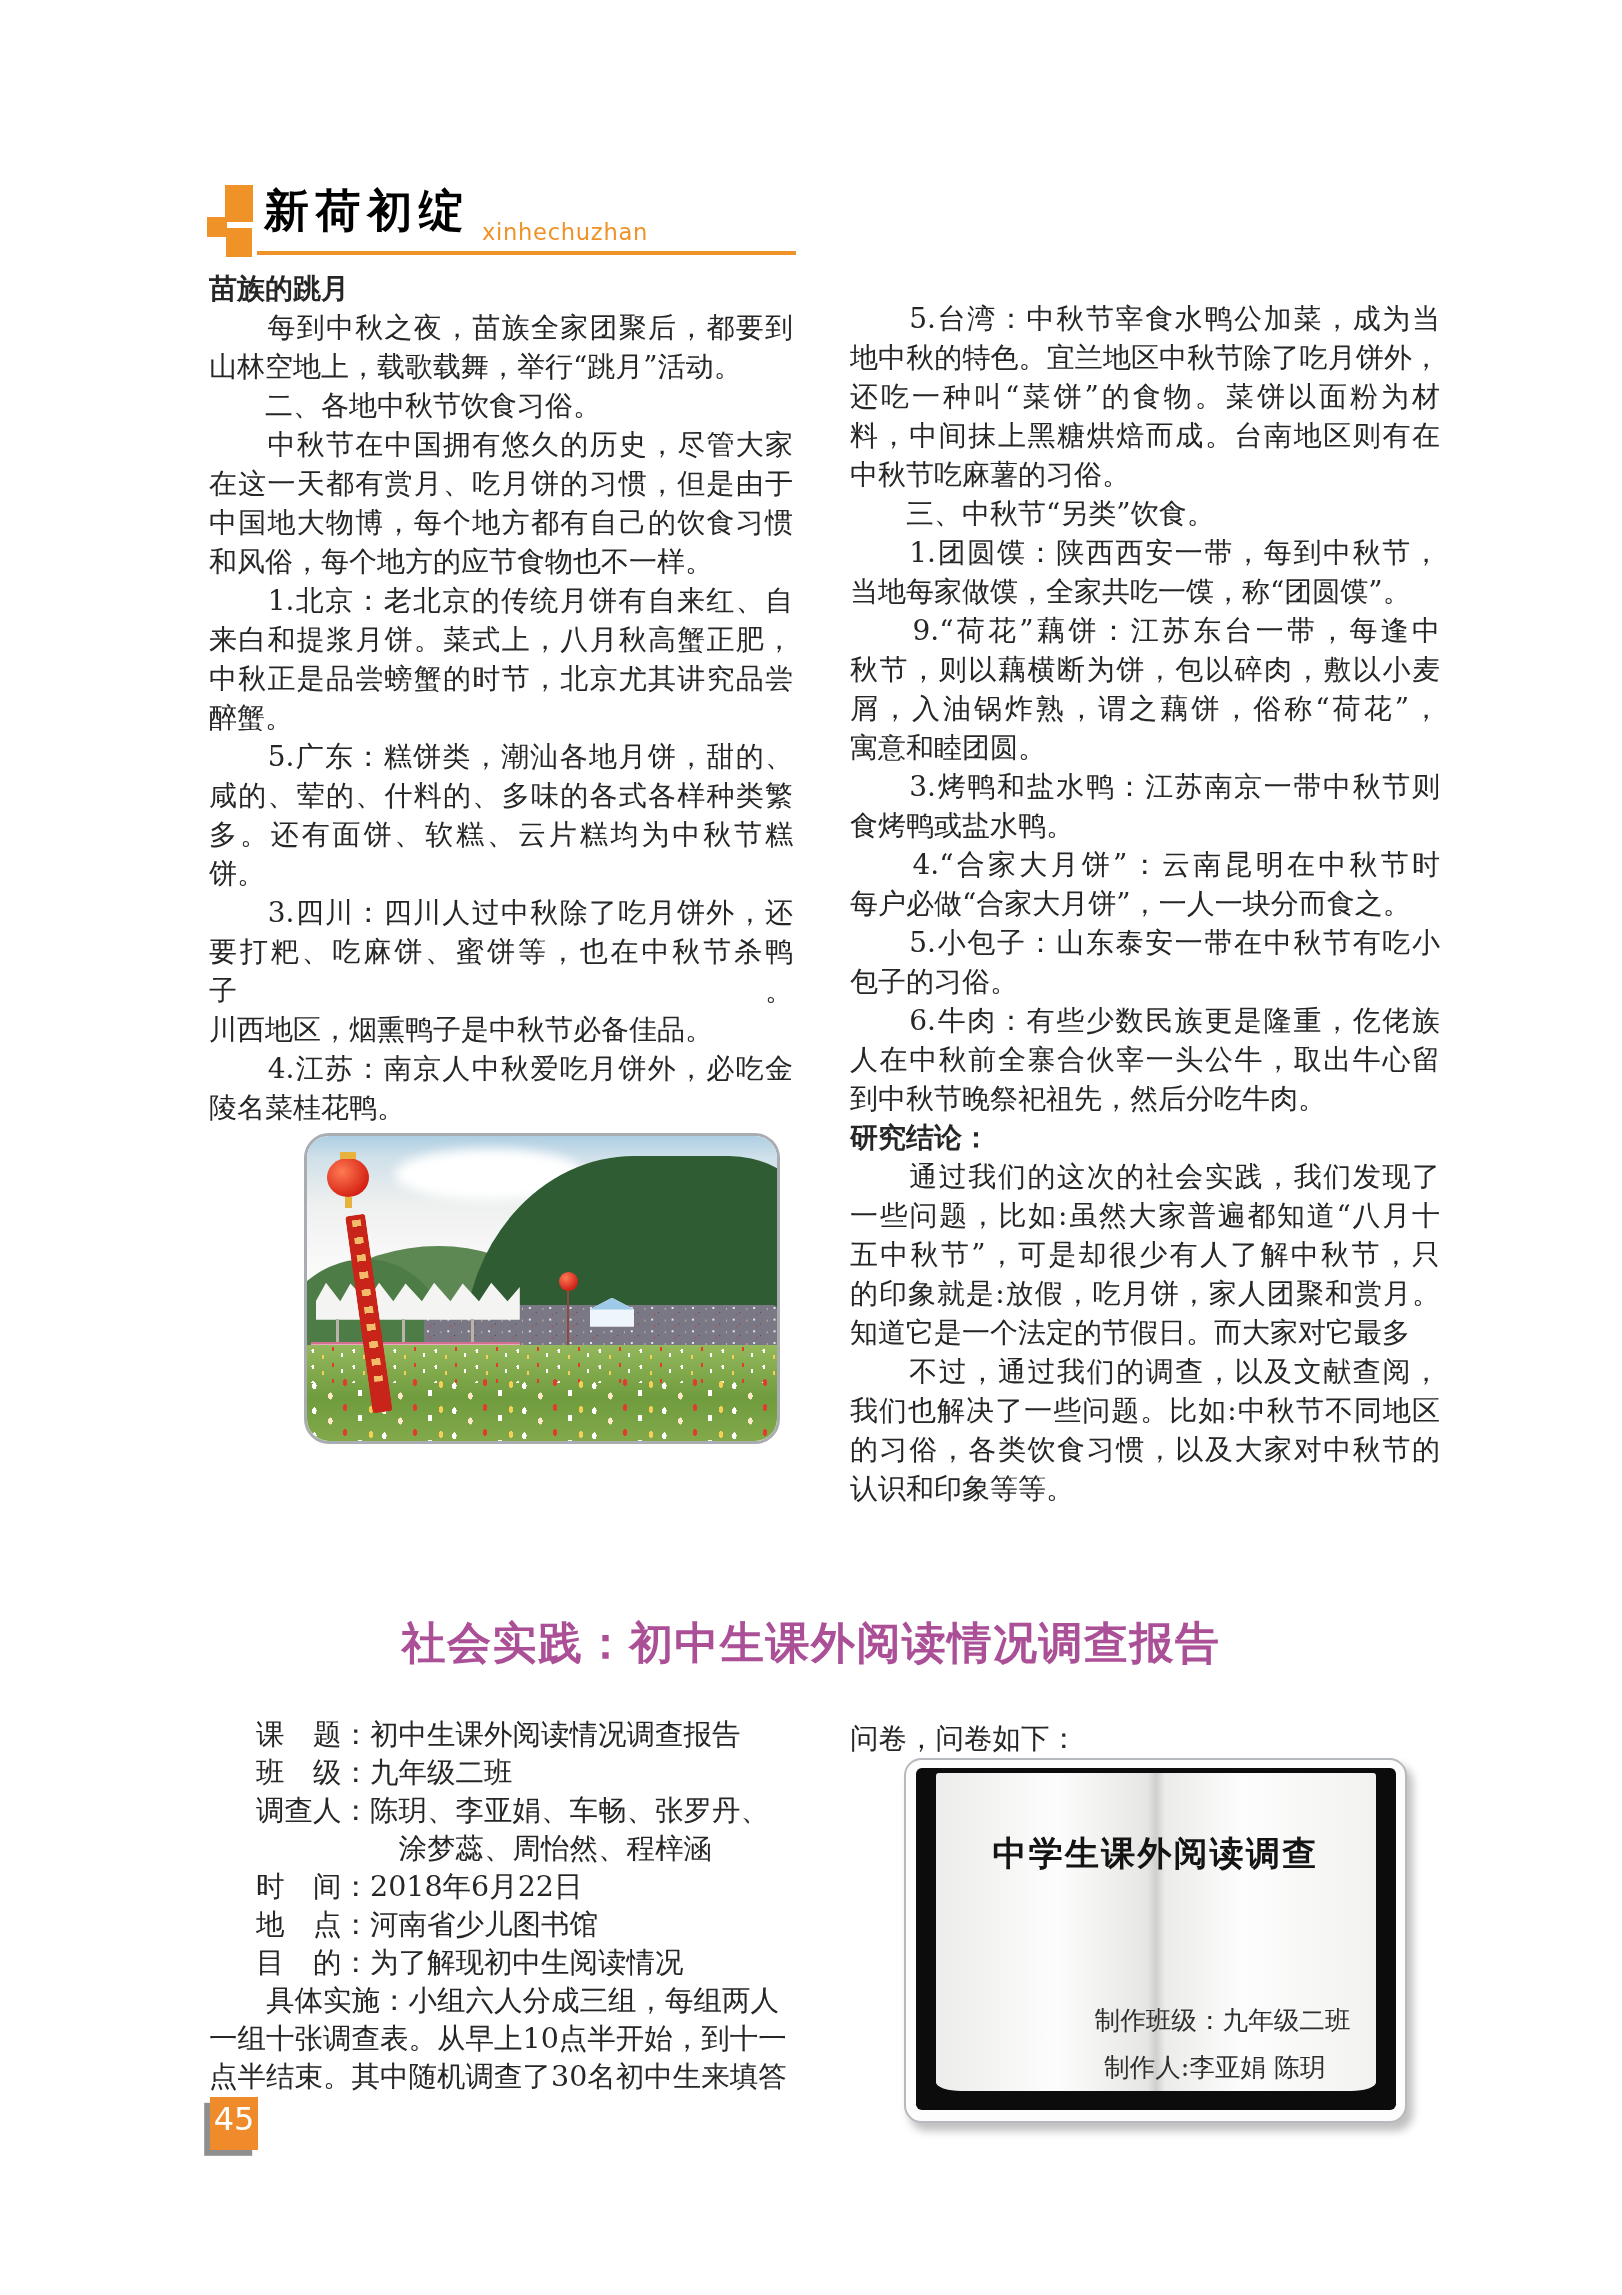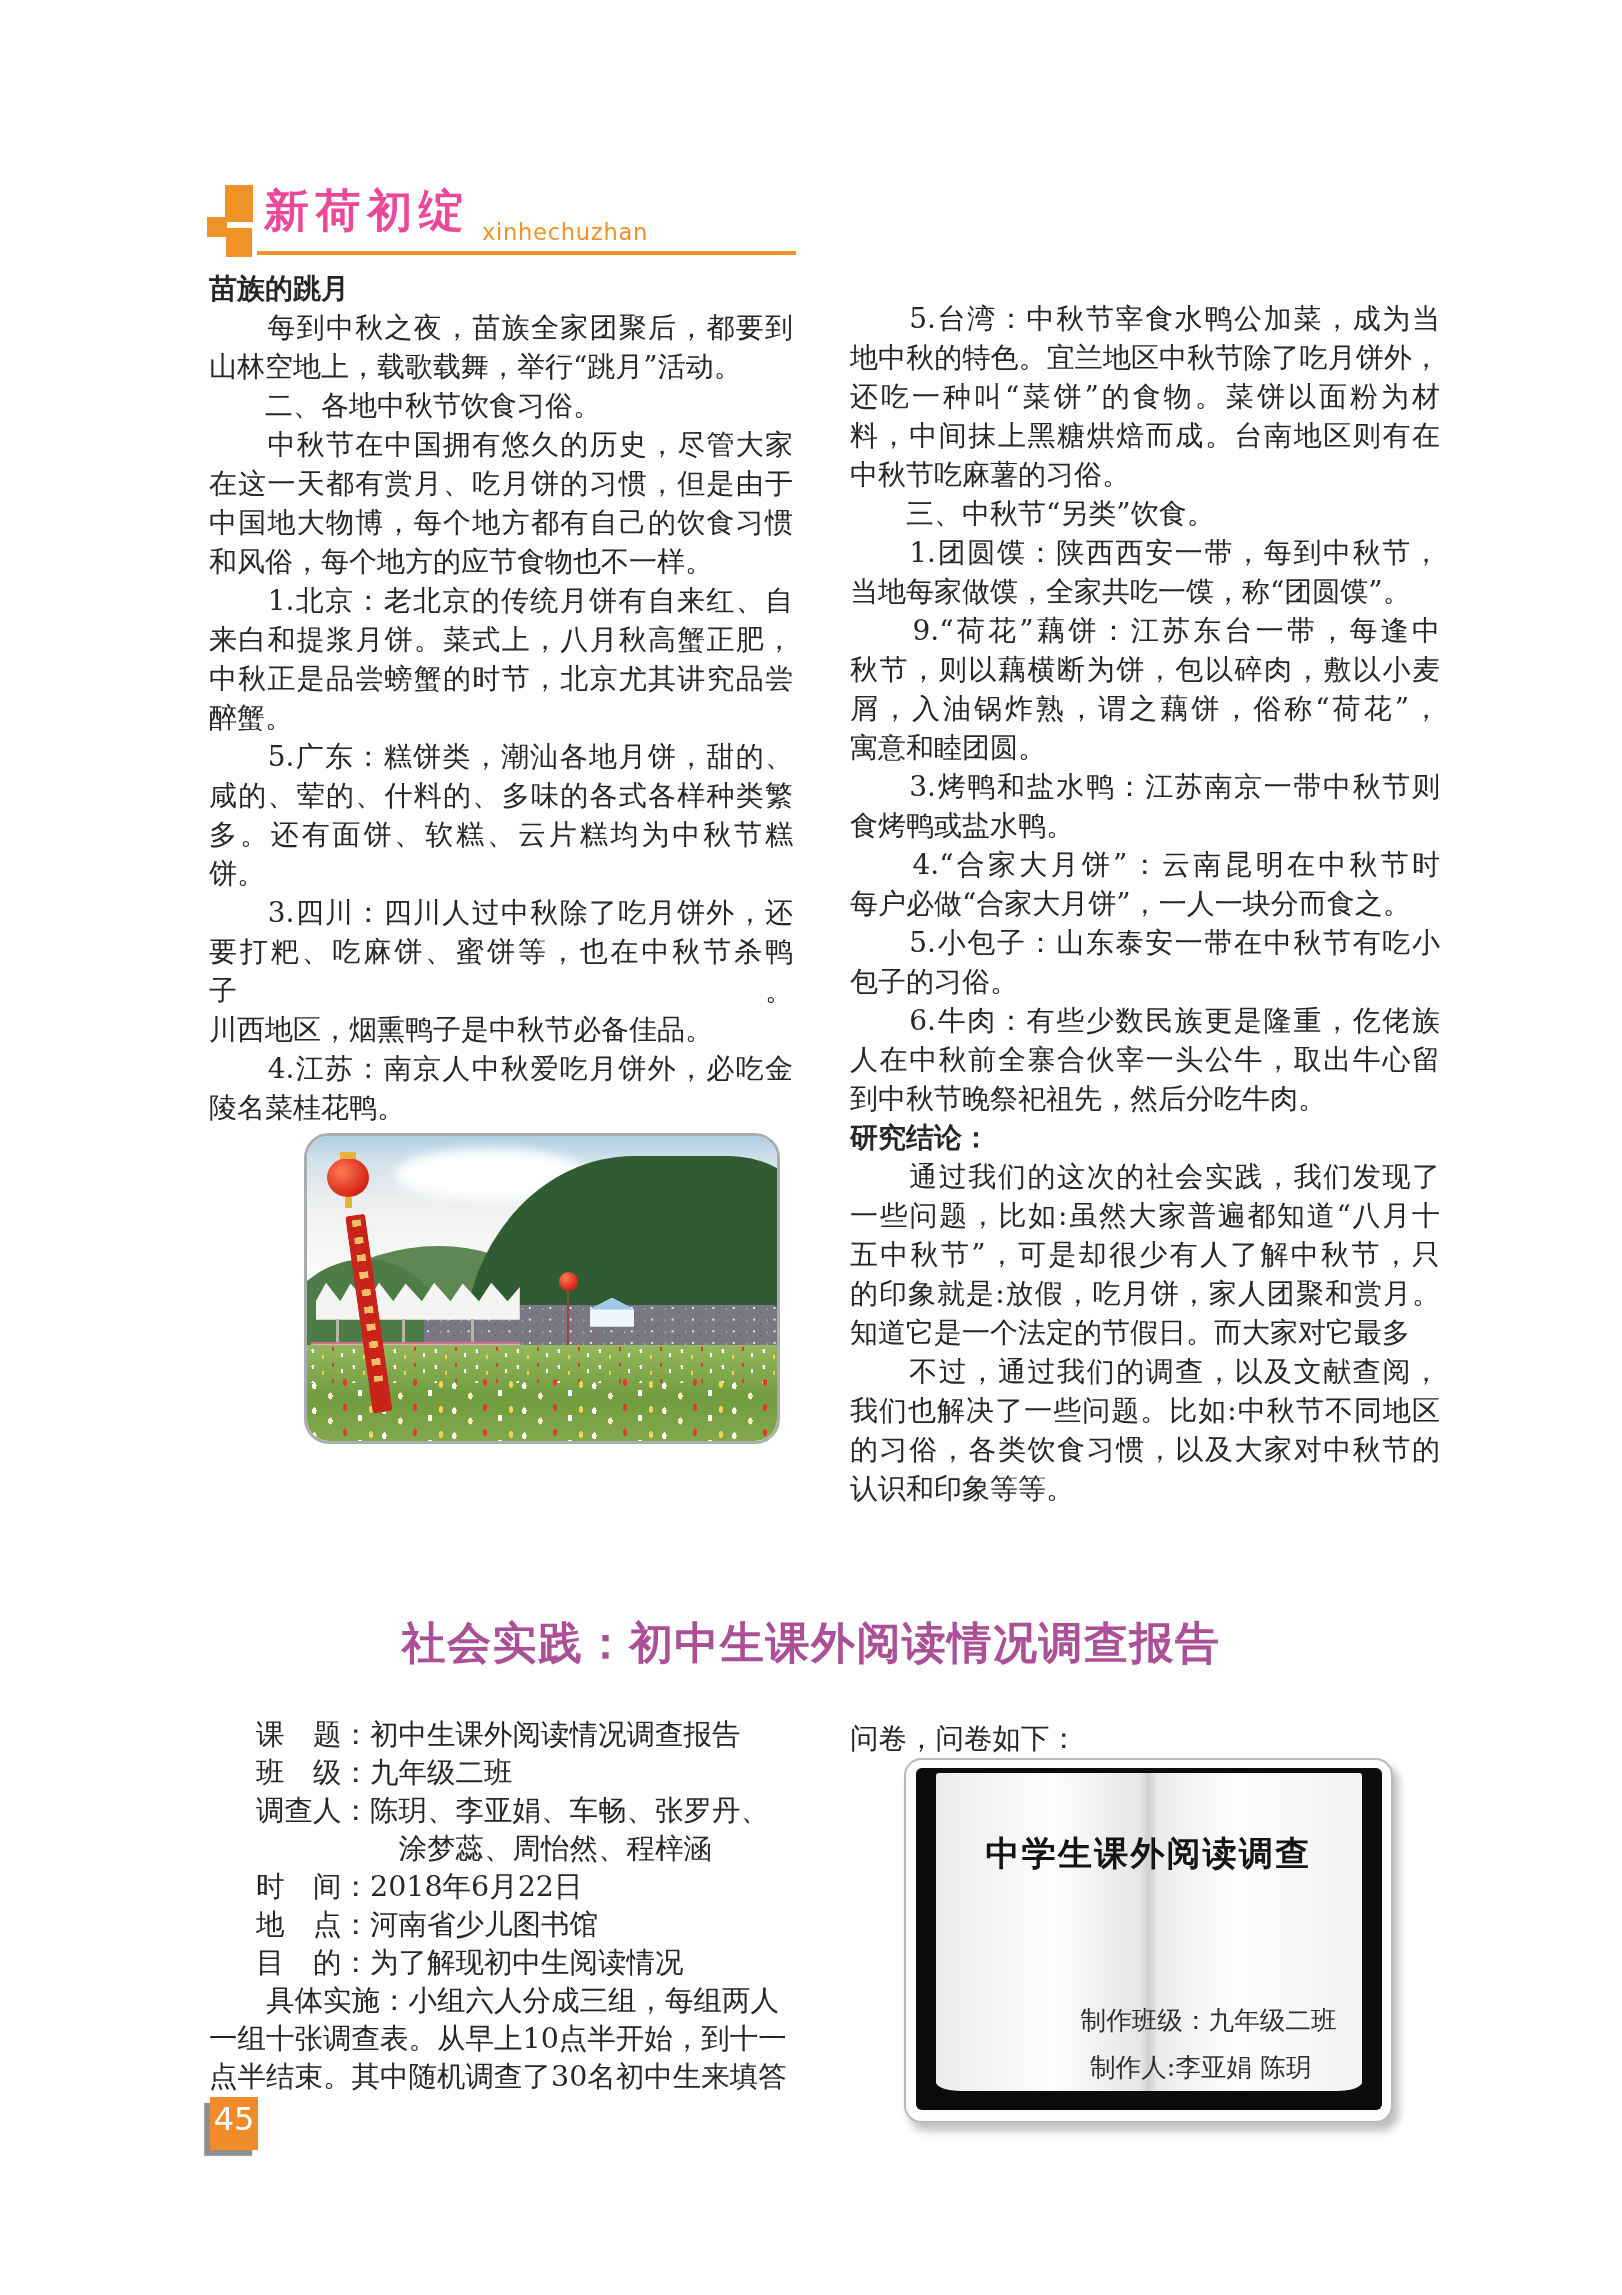--- a/index.html
+++ b/index.html
@@ -5,21 +5,21 @@
   html,body{margin:0;padding:0;background:#888;}
   .page{position:relative;width:1622px;height:2295px;background:#ffffff;overflow:hidden;
         font-family:"DejaVu Serif","Liberation Serif",serif;color:#262626;}
 
   
   .logo-sq{position:absolute;background:#ef9227;}
   .sq-a{left:225px;top:185px;width:28px;height:37px;}
   .sq-b{left:207px;top:217px;width:20.4px;height:20.4px;}
   .sq-c{left:226px;top:228px;width:26px;height:29px;}
   .logo-cn{position:absolute;left:264px;top:188px;font-size:45px;line-height:45px;font-weight:bold;
-           color:#ec4899;letter-spacing:6.6px;font-family:"DejaVu Sans","Liberation Sans",sans-serif;}
+           color:#000000;letter-spacing:6.6px;font-family:"DejaVu Sans","Liberation Sans",sans-serif;}
   .logo-py{position:absolute;left:482px;top:219px;font-size:22.6px;color:#ef9227;letter-spacing:0.7px;
            font-family:"DejaVu Sans","Liberation Sans",sans-serif;}
   .logo-rule{position:absolute;left:257px;top:251px;width:539px;height:3.7px;background:#ef9227;}
 
   
   .col{position:absolute;font-size:28px;line-height:39px;}
   .col-left{left:209px;top:269px;width:584px;}
   .col-right{left:850px;top:299px;width:590px;}
   .para div{text-align:justify;text-align-last:justify;}
   .para div:last-child{text-align-last:left;}
@@ -81,21 +81,21 @@
 
   
   .report-title{position:absolute;left:0;top:1606px;width:1622px;margin:0;text-align:center;
       font-size:44px;line-height:73px;font-weight:bold;color:#ab4f97;letter-spacing:1.5px;}
   .details{position:absolute;left:209px;top:1716px;width:591px;font-size:28.5px;line-height:38px;}
   .details .labels div{padding-left:47px;}
   .intro{position:absolute;left:850px;top:1720px;width:590px;font-size:28.5px;line-height:38px;}
 
   
   .book{position:absolute;left:904px;top:1758px;width:485px;height:361px;background:#fdfdfd;
-      border:2.2px solid #b6b9bd;border-radius:17.5px;box-shadow:5.8px 7.3px 8.8px rgba(0,0,0,0.25);}
+      border:2.2px solid #b6b9bd;border-radius:17.5px;box-shadow:5.8px 7.3px 8.8px rgba(0,0,0,0.25);padding-left:14px;}
   .book-cover{position:absolute;left:9.5px;right:9.5px;top:8px;bottom:11px;background:#0c0c0c;border-radius:5.8px;}
   .bpage{position:absolute;top:5.1px;bottom:19px;}
   .bpage.left{left:20px;right:50%;border-radius:2.9px 0 0 2.9px;border-bottom-left-radius:25px 8.8px;
       background:linear-gradient(90deg,#ececea 0%,#fdfdfd 55%,#e6e6e4 96%,#cfcfcd 100%);}
   .bpage.right{left:50%;right:20px;border-radius:0 2.9px 2.9px 0;border-bottom-right-radius:25px 8.8px;
       background:linear-gradient(90deg,#cfcfcd 0%,#ebebe9 4%,#fdfdfd 40%,#f2f2f0 100%);}
   .book-title{position:absolute;left:0;width:100%;top:63px;text-align:center;font-size:34px;font-weight:bold;
       color:#141414;letter-spacing:2.2px;font-family:"DejaVu Sans","Liberation Sans",sans-serif;}
   .book-class{position:absolute;right:45px;top:235px;font-size:25.6px;color:#2e2e2e;}
   .book-author{position:absolute;right:70px;top:282px;font-size:25.6px;color:#2e2e2e;}

